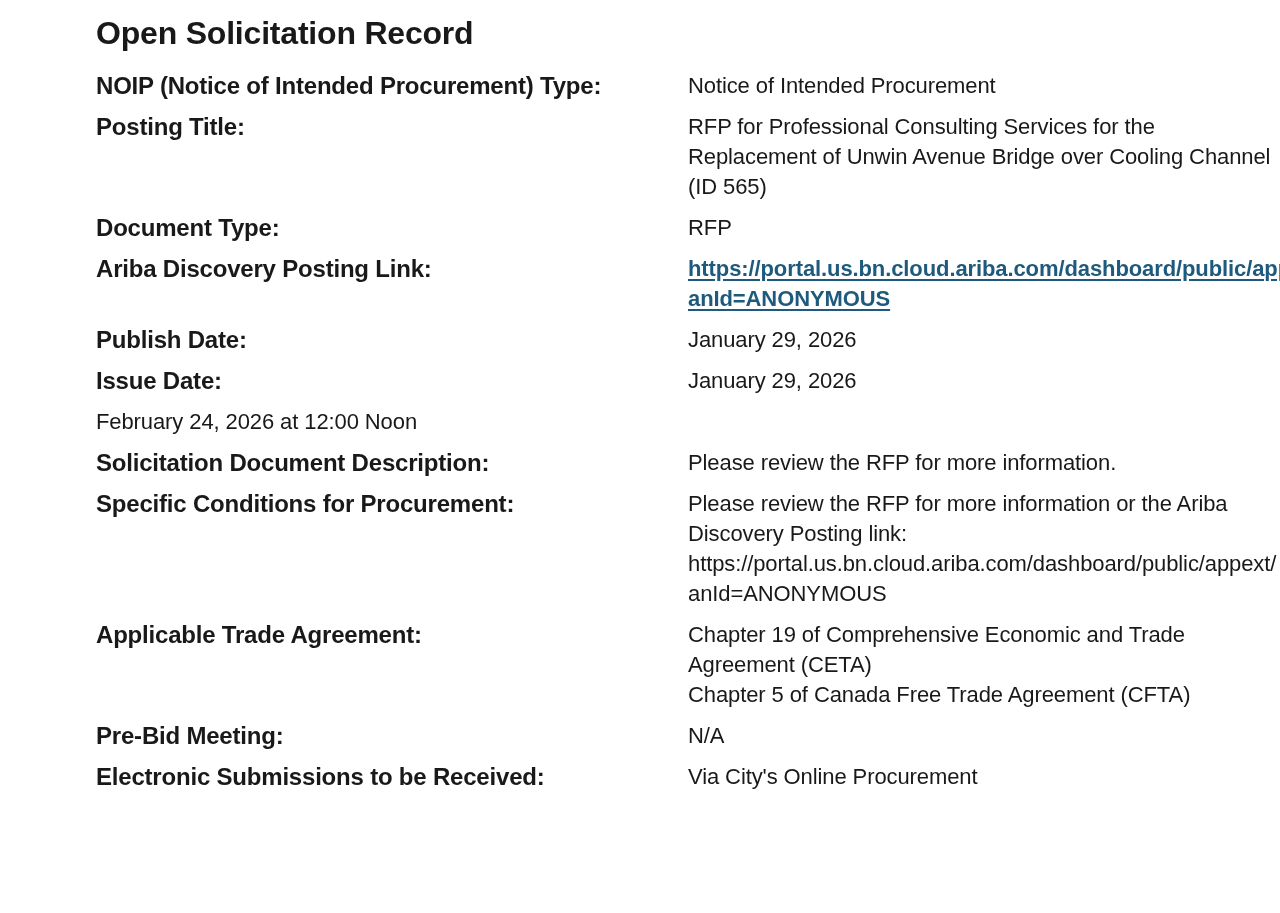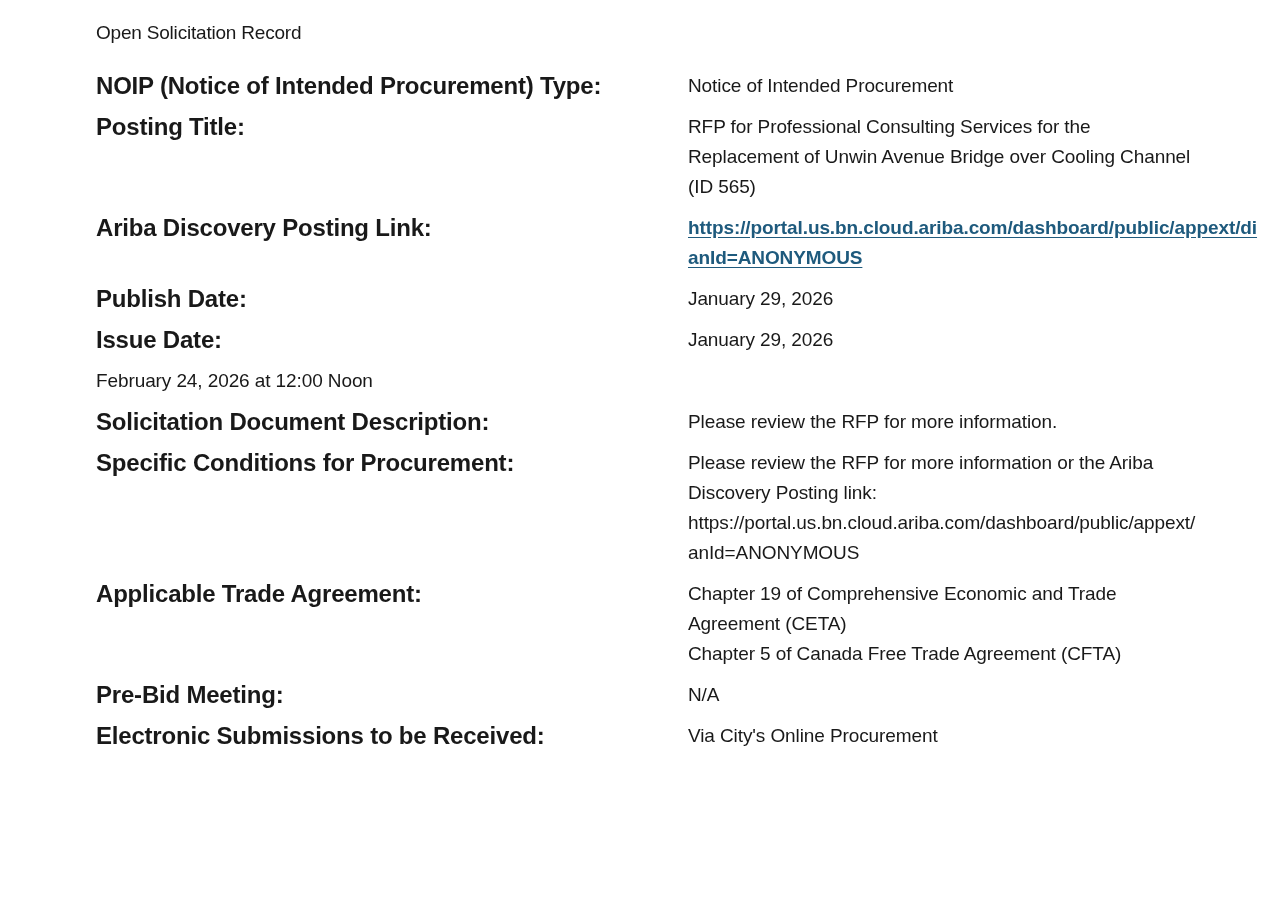--- a/index.html
+++ b/index.html
@@ -12,23 +12,23 @@
     height: 913px;
     overflow: hidden;
     font-family: "Liberation Sans", "DejaVu Sans", sans-serif;
     color: var(--text-color, #191919);
   }
   .page {
     padding: 15px 0 0 96px;
     width: 1184px;
   }
   .page-title {
-    font-size: 19px;
+    font-size: 32px;
     line-height: 36px;
-    font-weight: 400;
+    font-weight: 700;
     margin: 0 0 20px 0;
     letter-spacing: -0.2px;
   }
   .record {
     display: block;
   }
   .row {
     display: grid;
     grid-template-columns: 592px auto;
     align-items: start;
@@ -36,21 +36,21 @@
   }
   .label {
     font-weight: 700;
     font-size: 24px;
     line-height: 30px;
     white-space: pre;
     letter-spacing: -0.2px;
   }
   .value {
     font-weight: 400;
-    font-size: 19px;
+    font-size: 22px;
     line-height: 30px;
     white-space: pre;  
     letter-spacing: -0.1px;
   }
   .value a, .value .link {
     color: var(--link-color, #1e5a7d);
     font-weight: 700;
     text-decoration: underline;
     text-underline-offset: 3px;
     cursor: pointer;
@@ -72,20 +72,24 @@
 
   <div class="row">
     <div class="label">Posting Title:</div>
     <div class="value">RFP for Professional Consulting Services for the
 Replacement of Unwin Avenue Bridge over Cooling Channel
 (ID 565)</div>
   </div>
 
 
 
+  <div class="row">
+    <div class="label">Document Type:</div>
+    <div class="value">RFP</div>
+  </div>
 
 
   <div class="row">
     <div class="label">Ariba Discovery Posting Link:</div>
     <div class="value"><a>https://portal.us.bn.cloud.ariba.com/dashboard/public/appext/di
 anId=ANONYMOUS</a></div>
   </div>
 
   <div class="row">
     <div class="label">Publish Date:</div>

